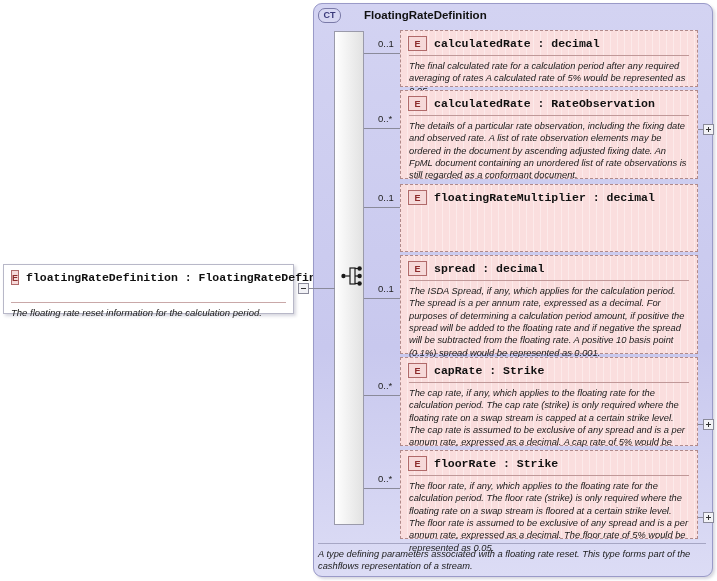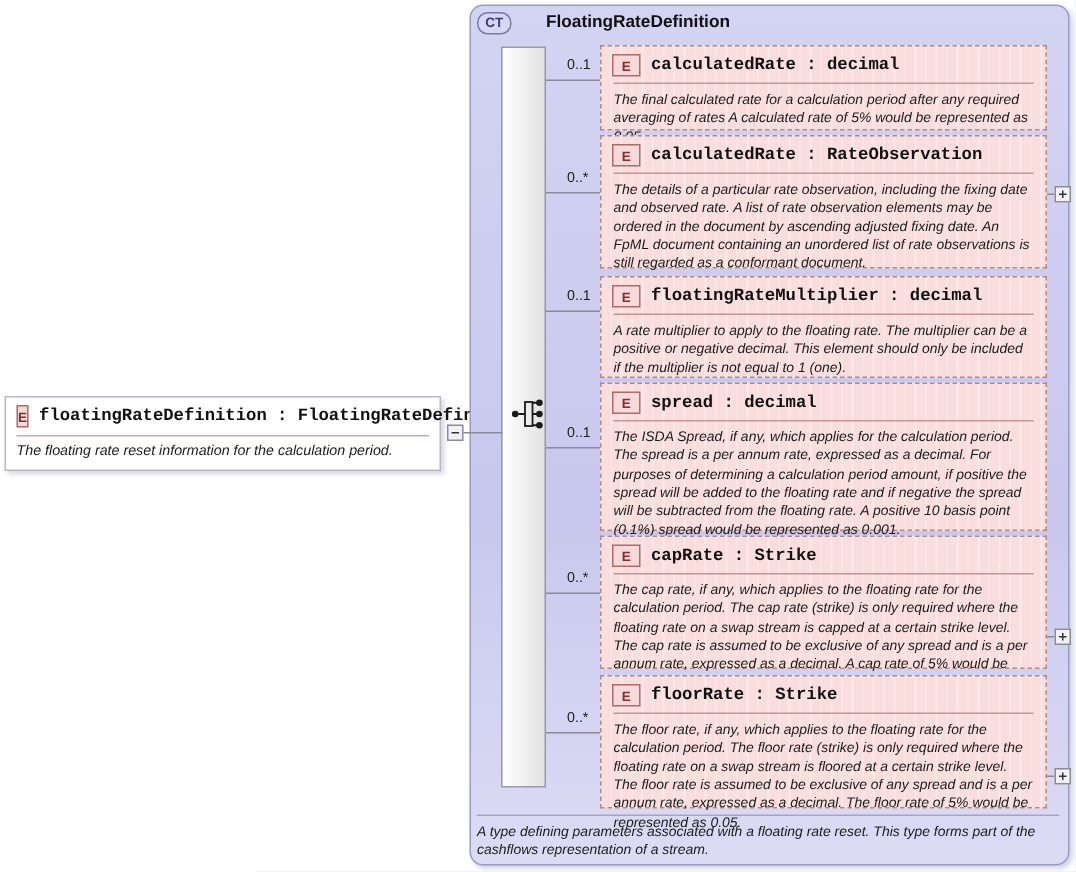--- a/index.html
+++ b/index.html
@@ -29,21 +29,21 @@
   }
   #root-element .el-head {
     height: 25px;
     display: flex;
     align-items: center;
     padding-left: 7px;
     box-sizing: border-box;
   }
   #root-element .el-body {
     border-top: 1px solid #c9a8a8;
-    margin: 0 7px;
+    margin: 12px 7px;
     padding-top: 4px;
     font-style: italic;
     font-size: 9.5px;
     color: #1a1a1a;
     line-height: 1.3;
   }
 
   .e-badge {
     display: inline-block;
     width: 19px;
@@ -311,21 +311,20 @@
 <div class="card" style="left:378px; top:113px;">0..*</div>
 <div class="branch-h" style="left:364px; top:128px; width:36px;"></div>
 <div class="plus-stub" style="left:698px; top:129px; width:5px;"></div>
 <div class="plus-box" style="left:703px; top:124px;"></div>
 
 <div class="el-block" style="top:184px; height:68px; width:298px;">
   <div class="blk-head">
     <span class="e-badge">E</span>
     <span class="el-title">floatingRateMultiplier : decimal</span>
   </div>
-  <div class="blk-doc">A rate multiplier to apply to the floating rate. The multiplier can be a positive or negative decimal. This element should only be included if the multiplier is not equal to 1 (one).</div>
 </div>
 <div class="card" style="left:378px; top:192px;">0..1</div>
 <div class="branch-h" style="left:364px; top:207px; width:36px;"></div>
 
 <div class="el-block" style="top:255px; height:99px; width:298px;">
   <div class="blk-head">
     <span class="e-badge">E</span>
     <span class="el-title">spread    : decimal</span>
   </div>
   <div class="blk-doc">The ISDA Spread, if any, which applies for the calculation period. The spread is a per annum rate, expressed as a decimal. For purposes of determining a calculation period amount, if positive the spread will be added to the floating rate and if negative the spread will be subtracted from the floating rate. A positive 10 basis point (0.1%) spread would be represented as 0.001.</div>

